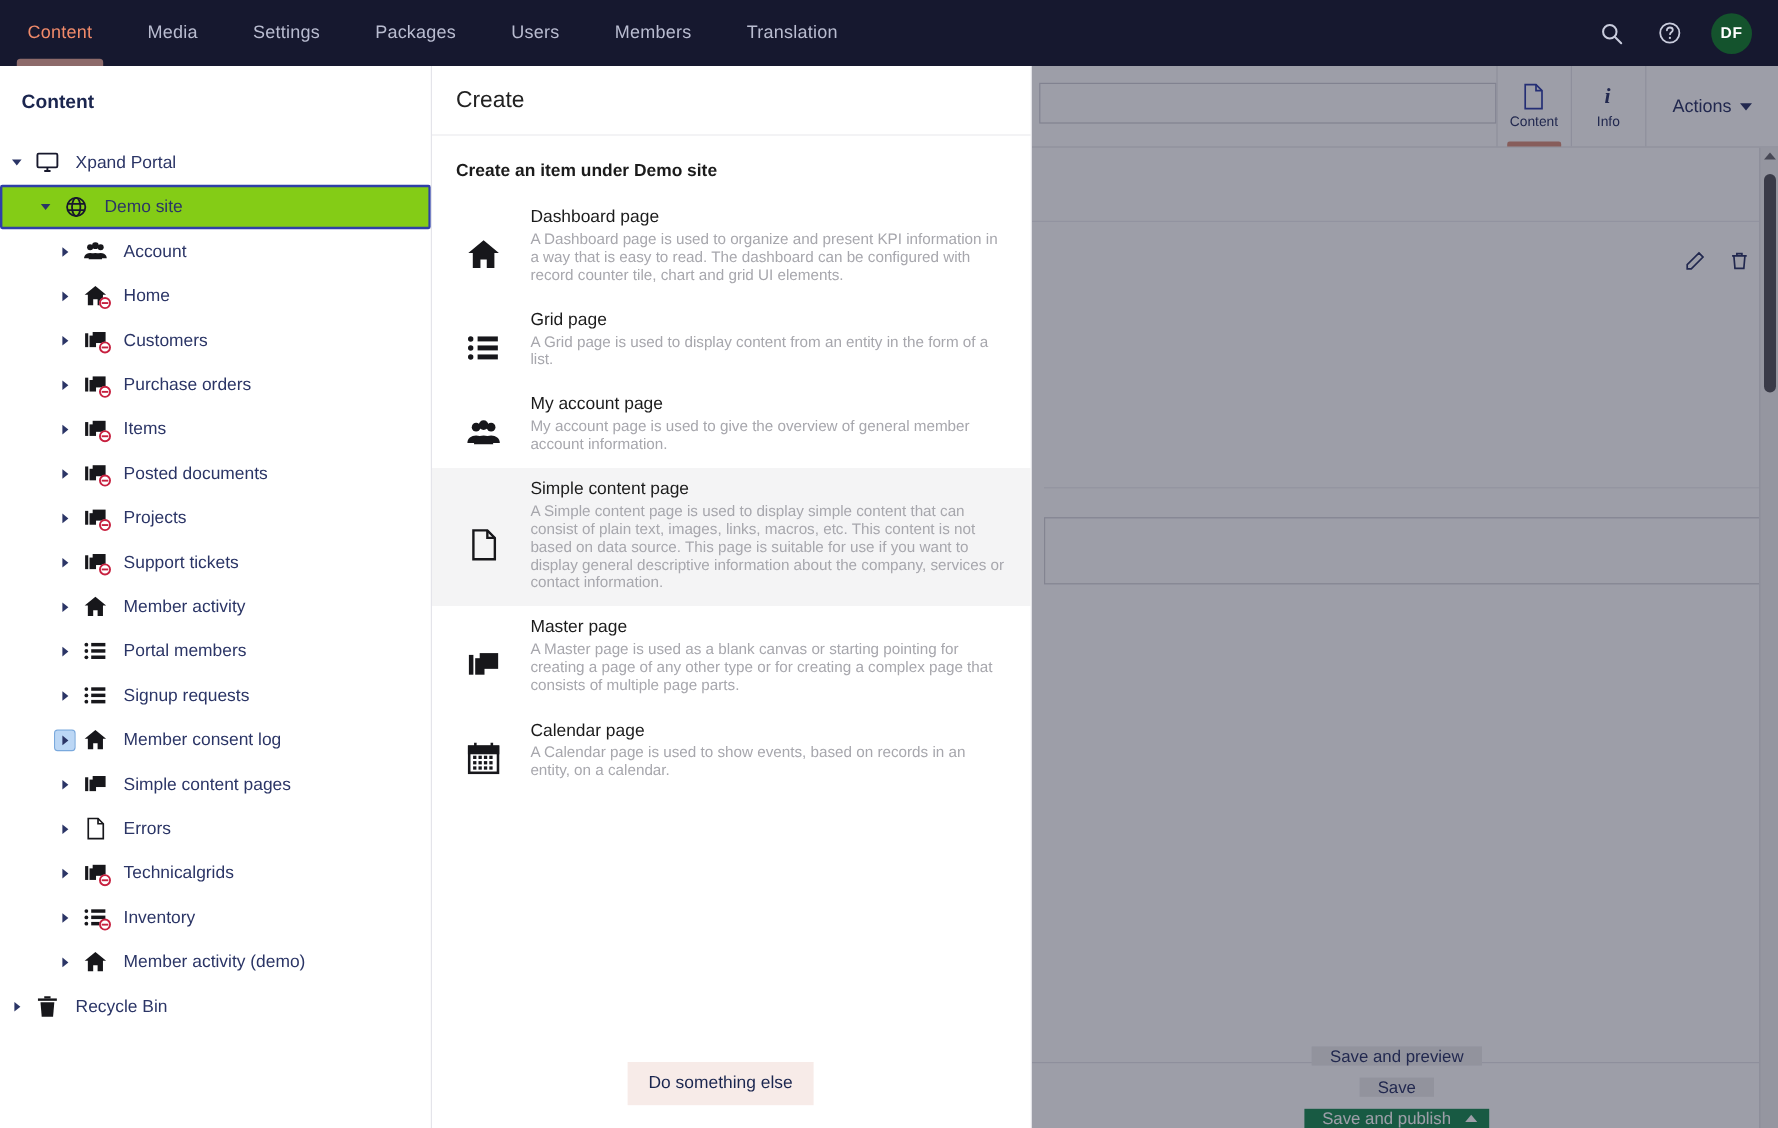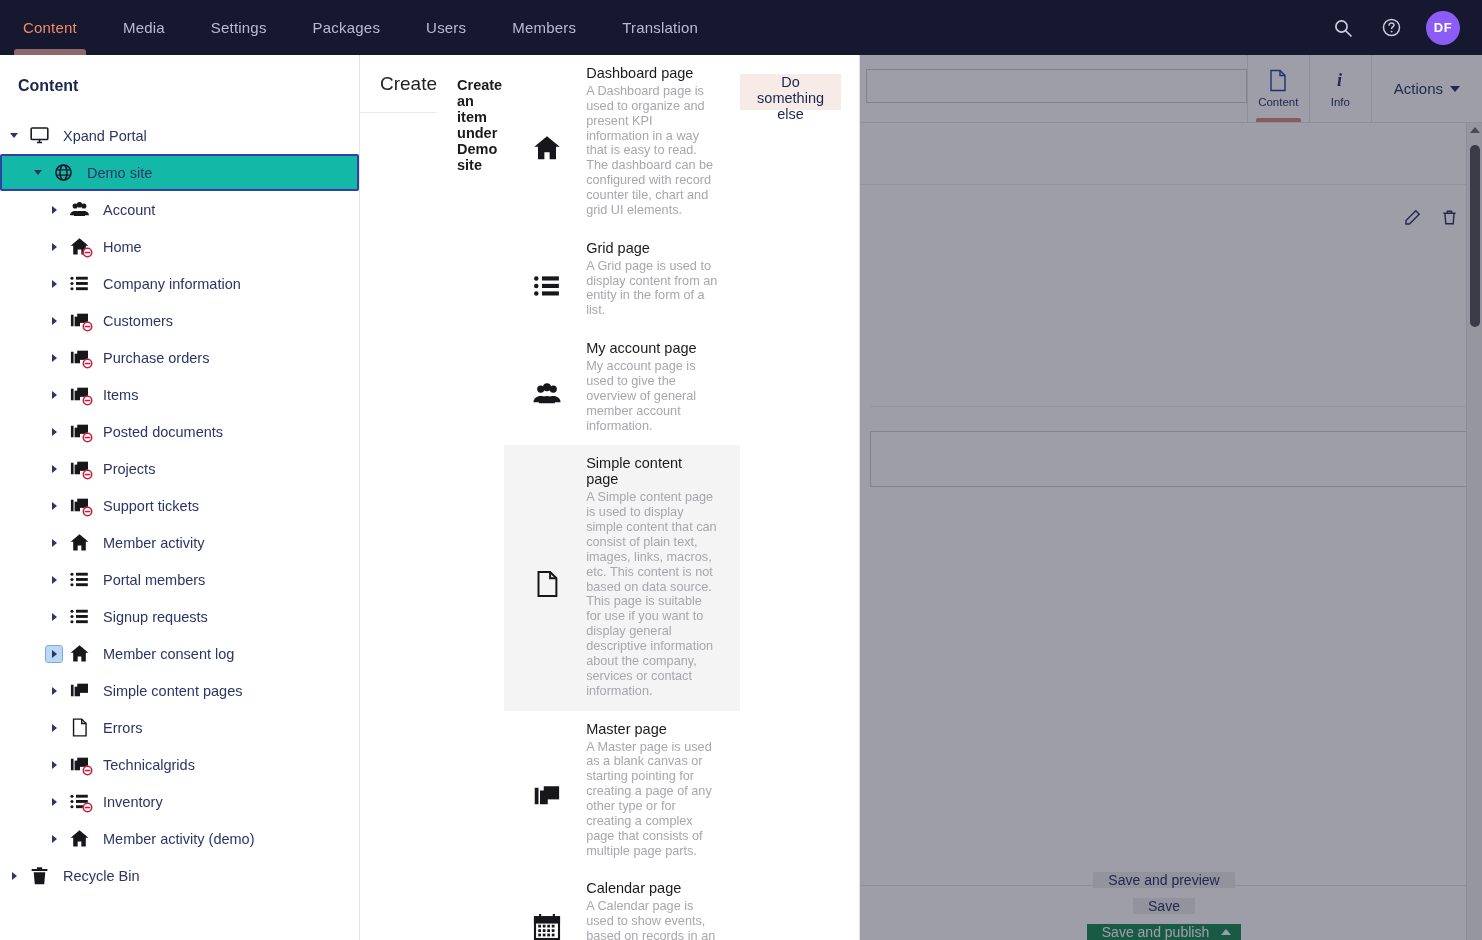--- a/index.html
+++ b/index.html
@@ -25,21 +25,21 @@
   }
   .nav-item.active{ color:#f08a6a; }
   .nav-item.active:after{
     content:""; position:absolute; left:14px; right:14px; bottom:0;
     height:6px; background:#8d6a6a; border-radius:3px 3px 0 0;
   }
   .nav-right{ margin-left:auto; display:flex; align-items:center; gap:22px; padding-right:22px; }
   .nav-ico{ width:26px; height:26px; display:flex; align-items:center; justify-content:center;
     color:#c9ccdd; cursor:pointer;}
   .avatar{
-    width:34px;height:34px;border-radius:50%;background:#8b5cf6;color:#fff;
+    width:34px;height:34px;border-radius:50%;background:#14532d;color:#fff;
     display:flex;align-items:center;justify-content:center;font-size:13px;font-weight:bold;
     letter-spacing:.5px; cursor:pointer;
   }
 
   
   .sidebar{
     position:absolute; left:0; top:55px; width:360px; height:885px;
     background:#fff; border-right:1px solid #e4e4ea; overflow:hidden; z-index:30;
   }
   .sidebar-title{
@@ -59,21 +59,21 @@
     border-left:5px solid #2b3566; border-top:4px solid transparent; border-bottom:4px solid transparent;
   }
   .caret.open i{
     border-left:4px solid transparent;border-right:4px solid transparent;
     border-top:5px solid #2b3566; border-bottom:0;
   }
   .caret.focused{ background:#bcd7f5; border-radius:2px; outline:1px solid #7aa9dd;}
   .tree-ico{ width:26px;flex:0 0 26px; display:flex;align-items:center;justify-content:center; margin-left:4px;}
   .tree-label{ font-size:14.5px; color:#2b3566; margin-left:11px; white-space:nowrap;}
   .tree-row.selected{
-    background:#14b8a6; border:2px solid #2f3fa8; border-radius:2px;
+    background:#84cc16; border:2px solid #2f3fa8; border-radius:2px;
   }
   .lvl0{ padding-left:6px; }
   .lvl1{ padding-left:28px; }
   .lvl2{ padding-left:46px; }
 
   
   .rightpane{
     position:absolute; left:860px; top:55px; width:622px; height:885px;
     background:#fff; overflow:hidden;
   }
@@ -126,21 +126,21 @@
   .rp-scroll .thumb{ position:absolute; left:3px; top:22px; width:10px; height:182px;
     background:#55555a; border-radius:5px;}
 
   
   .scrim{
     position:absolute; left:360px; top:55px; width:1122px; height:885px;
     background:rgba(22,24,47,.42); z-index:50;
   }
   .createpanel{
     position:absolute; left:360px; top:55px; width:500px; height:885px;
-    background:#fff; z-index:60; display:flex; flex-direction:row;
+    background:#fff; z-index:60; display:flex; flex-direction:column;
     border-right:1px solid #e1e1e6;
   }
   .cp-head{
     height:58px; display:flex; align-items:center; padding-left:20px;
     font-size:19px; color:#222; border-bottom:1px solid #ececef;
   }
   .cp-sub{
     font-size:14.5px; font-weight:bold; color:#1b1b1b; padding:22px 2px 12px 20px;
   }
   .cp-list{ flex:1 1 auto; overflow:hidden; }
@@ -149,21 +149,21 @@
   }
   .cp-item.hover{ background:#f4f4f5; }
   .cp-ico{
     width:46px; flex:0 0 46px; display:flex; align-items:center; justify-content:center;
     color:#111; padding-top:14px;
   }
   .cp-txt{ flex:1 1 auto; padding-left:16px; }
   .cp-name{ font-size:14.5px; color:#1b1b1b; margin-bottom:3px; }
   .cp-desc{ font-size:12.7px; line-height:1.17; color:#a7a7ad; }
   .cp-foot{
-    height:74px; display:flex; align-items:center; justify-content:flex-start; padding-right:18px;
+    height:74px; display:flex; align-items:center; justify-content:center; padding-right:18px;
   }
   .cp-btn{
     background:#f7ebe8; color:#1b264f; font-size:14.5px; border:0; cursor:pointer;
     height:36px; padding:0 17px;
   }
 </style>
 </head>
 <body>
 
 <div id="app">
@@ -248,36 +248,20 @@
             <svg width="21" height="21" viewBox="0 0 24 24" fill="#17171b">
               <path d="M12 2.6L1.8 11h3V21h5.1v-5.6h4.2V21h5.1V11h3z"></path>
             </svg>
             <svg width="11" height="11" viewBox="0 0 12 12" style="position:absolute;right:-1px;bottom:-1px">
               <circle cx="6" cy="6" r="5.2" fill="#fff"></circle>
     <circle cx="6" cy="6" r="4.6" fill="none" stroke="#c7203f" stroke-width="1.7"></circle>
     <rect x="3" y="5.2" width="6" height="1.7" fill="#c7203f"></rect>
             </svg>
           </div>
           <div class="tree-label">Home</div>
-        </div>
-        <div class="tree-row lvl2">
-          <div class="caret">
-            <i></i>
-          </div>
-          <div class="tree-ico" style="position: relative;">
-            <svg width="21" height="21" viewBox="0 0 24 24" fill="#17171b">
-        <circle cx="3.4" cy="6" r="1.8"></circle>
-              <circle cx="3.4" cy="12" r="1.8"></circle>
-              <circle cx="3.4" cy="18" r="1.8"></circle>
-        <rect x="8" y="4.3" width="13.5" height="3.3"></rect>
-              <rect x="8" y="10.3" width="13.5" height="3.3"></rect>
-        <rect x="8" y="16.3" width="13.5" height="3.3"></rect>
-            </svg>
-          </div>
-          <div class="tree-label">Company information</div>
         </div>
         <div class="tree-row lvl2">
           <div class="caret">
             <i></i>
           </div>
           <div class="tree-ico" style="position: relative;">
             <svg width="21" height="21" viewBox="0 0 24 24" fill="#17171b">
         <rect x="2.2" y="5.4" width="3" height="13.2"></rect>
         <rect x="6.4" y="7.6" width="6.2" height="11"></rect>
         <rect x="9.4" y="4.2" width="12.3" height="10.5"></rect>

